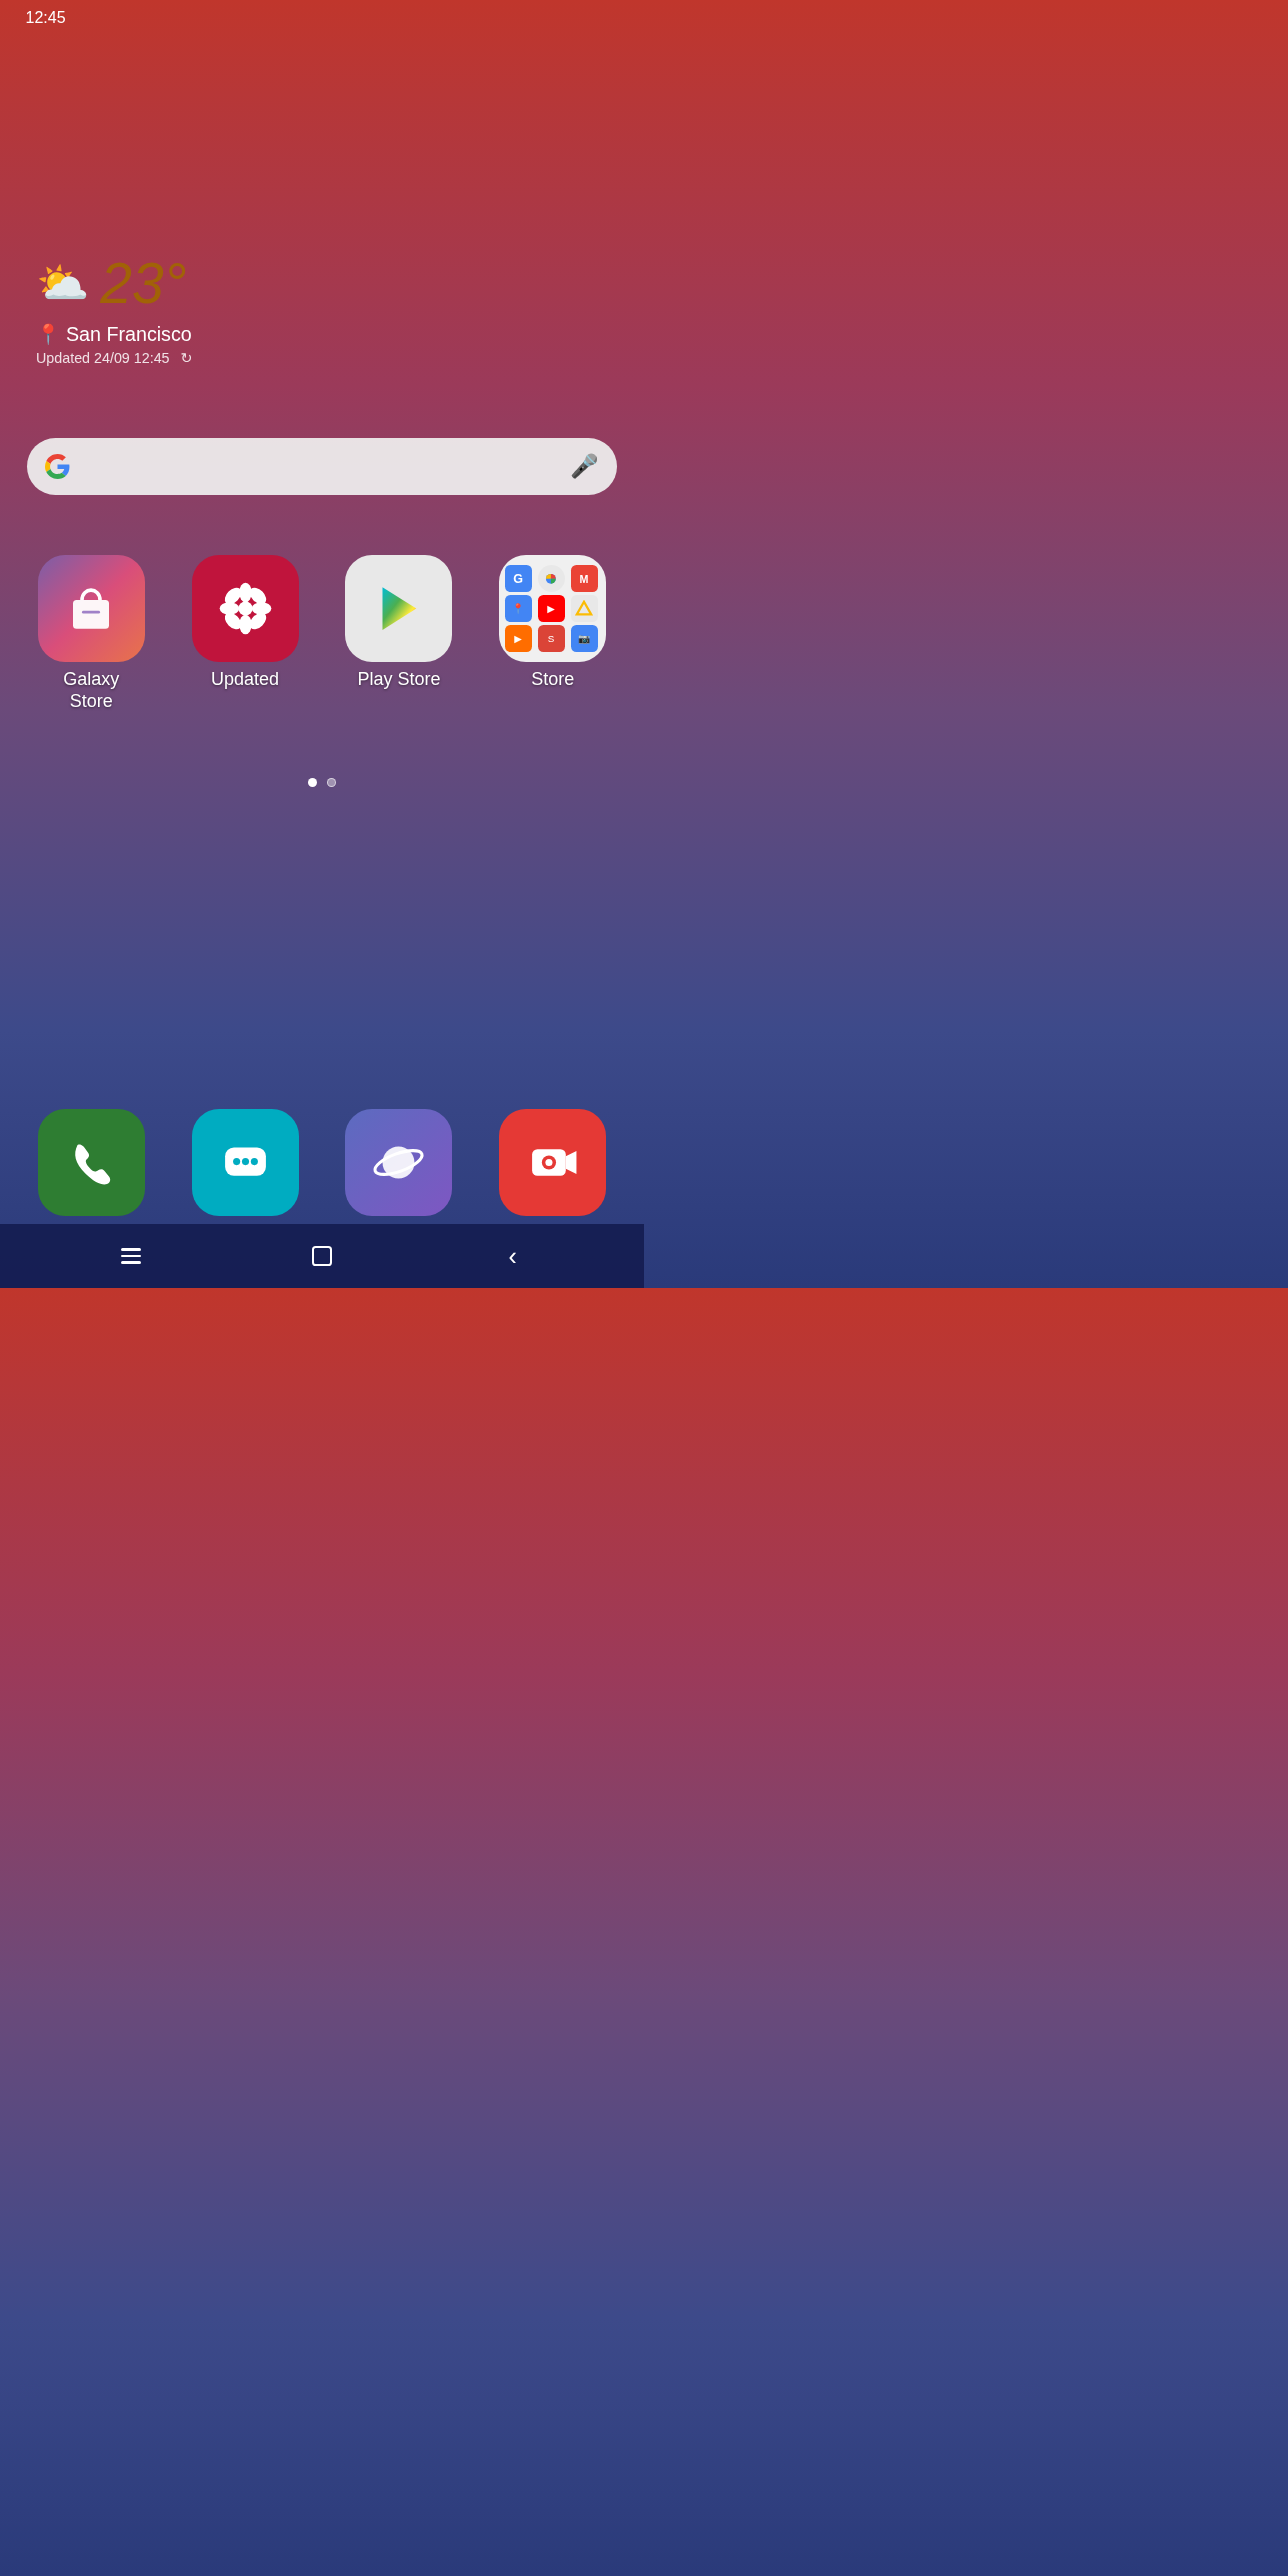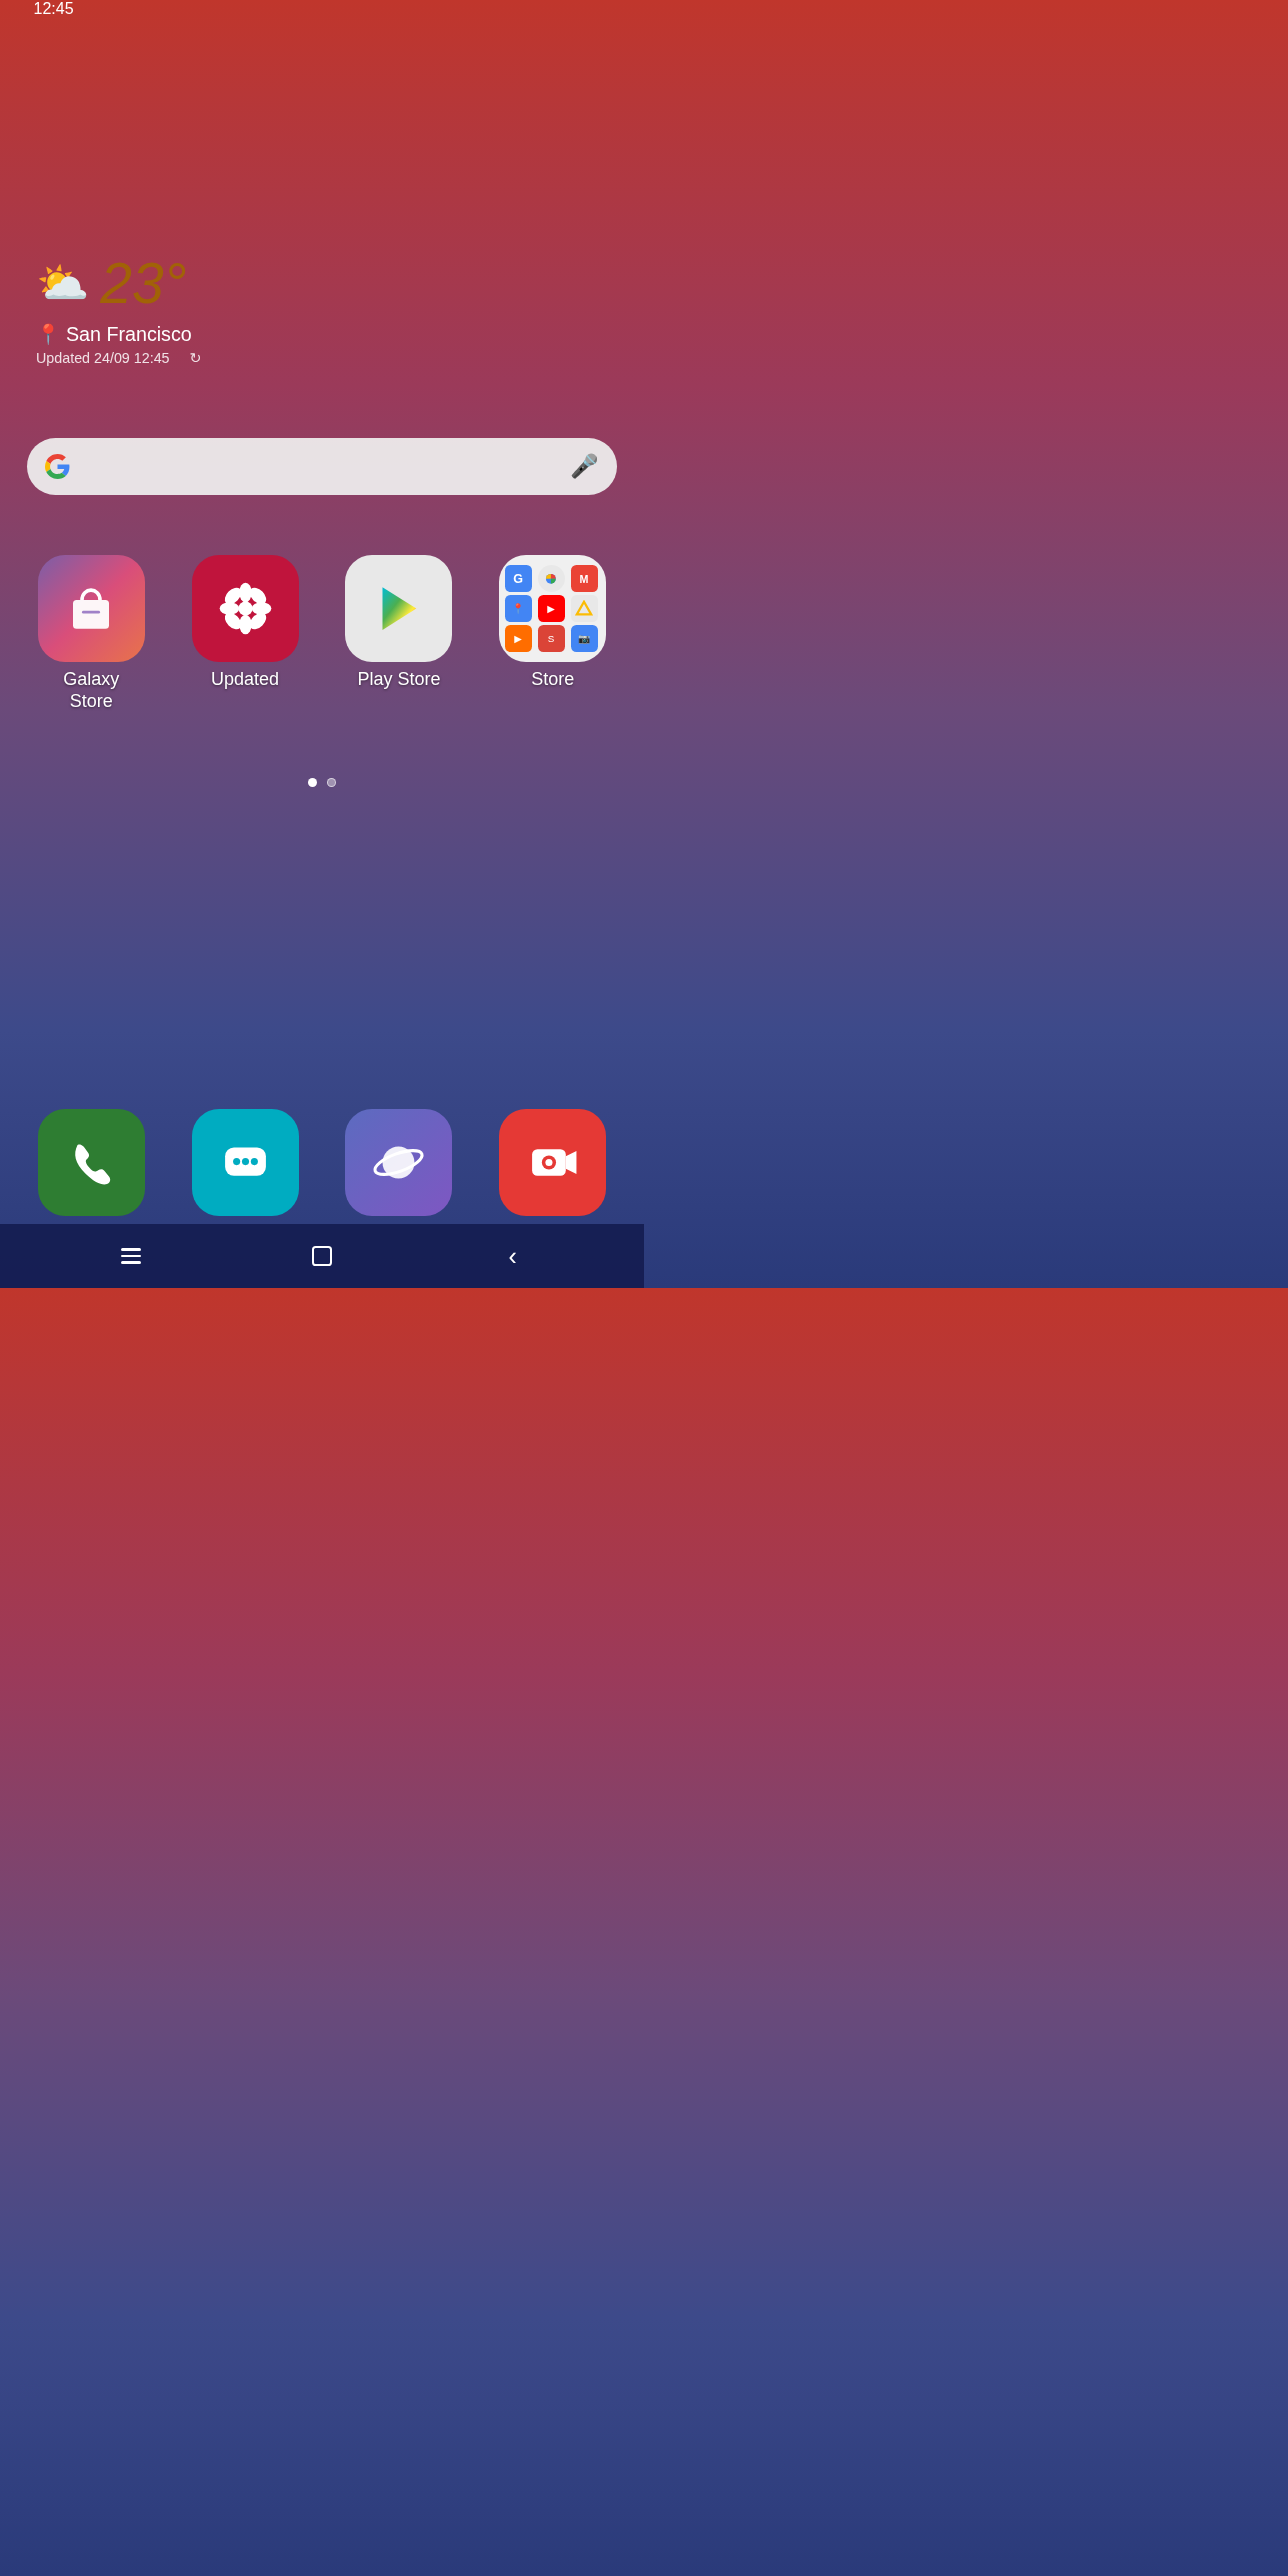--- a/index.html
+++ b/index.html
@@ -11,24 +11,25 @@
       font-family: 'Segoe UI', Arial, sans-serif;
       background: linear-gradient(180deg, #c0362c 0%, #9b3a5a 30%, #6b4a7a 55%, #3d4a8a 80%, #2a3a7a 100%);
       position: relative;
       color: white;
     }
 
     
     .status-bar {
       position: absolute;
       top: 0;
-      left: 12px;
+      left: 4px;
       right: 0;
       height: 36px;
       display: flex;
+      align-items: center;
       padding: 0 21.5px;
       z-index: 10;
     }
 
     .status-time {
       font-size: 16px;
       font-weight: 500;
       color: white;
     }
 
@@ -64,21 +65,21 @@
       font-size: 19.7px;
       color: white;
       margin-bottom: 3.6px;
     }
 
     .weather-updated {
       font-size: 14.3px;
       color: rgba(255,255,255,0.85);
       display: flex;
       align-items: center;
-      gap: 20px;
+      gap: 11px;
     }
 
     
     .search-bar {
       position: absolute;
       top: 438px;
       left: 27px;
       right: 27px;
       height: 57px;
       background: rgba(240, 240, 240, 0.92);

